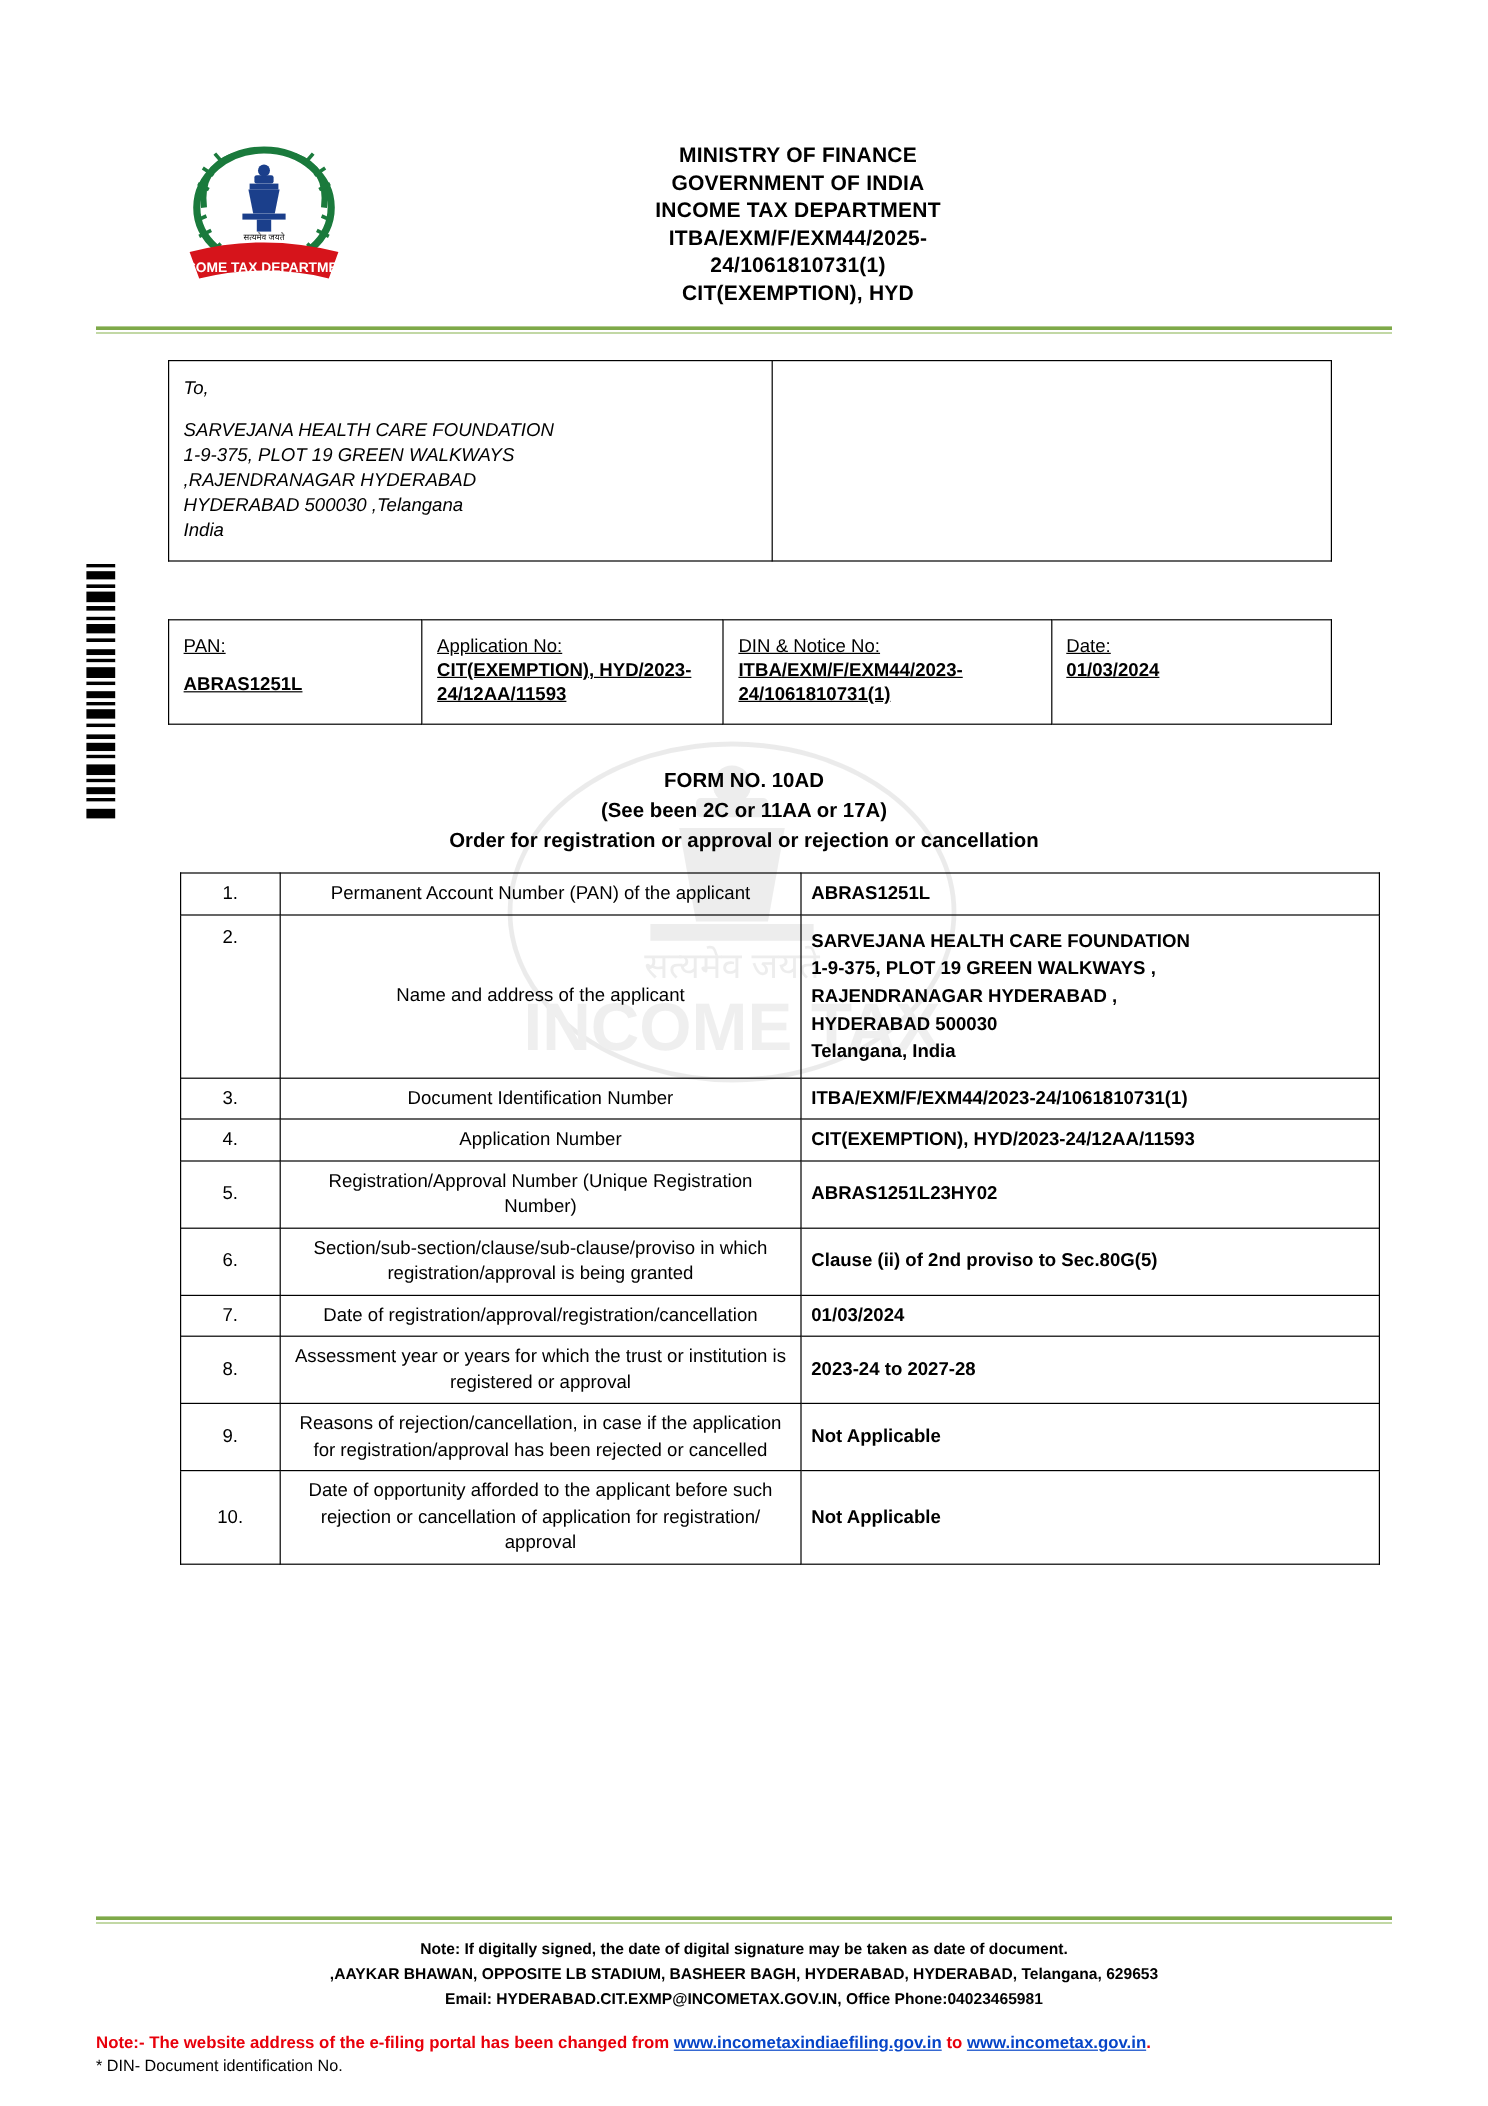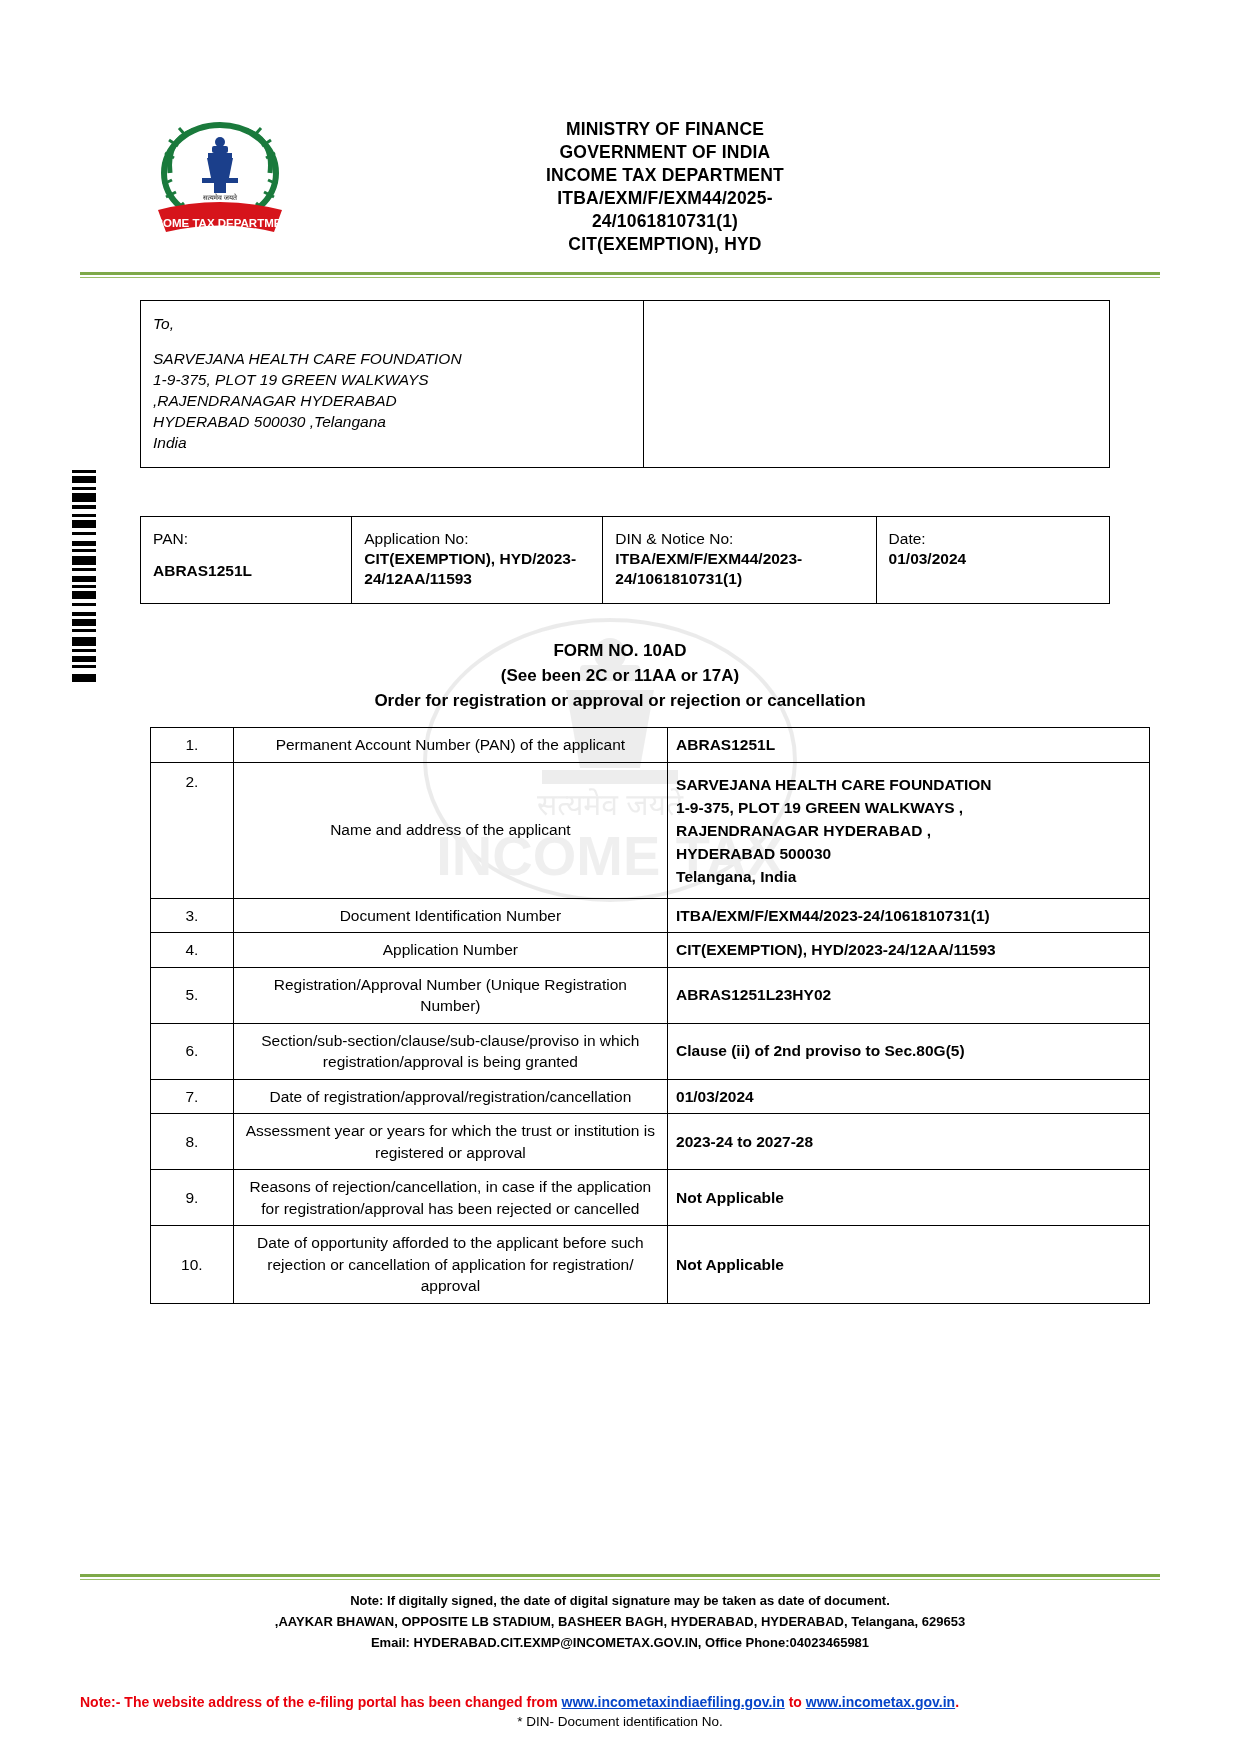--- a/index.html
+++ b/index.html
@@ -70,20 +70,21 @@
   }
   .addr-left { width: 52%; font-style: italic; }
   .addr-right { width: 48%; }
 
   
   .pan-table {
     margin: 48px 80px 0 140px;
     width: 970px;
     border-collapse: collapse;
     table-layout: fixed;
+    text-decoration: underline;
   }
   .pan-table td {
     border: 1px solid #000;
     vertical-align: top;
     padding: 12px 10px 14px 12px;
     font-size: 15.5px;
     line-height: 20px;
   }
   .pan-table .lbl { font-weight: normal; }
   .pan-table .val { font-weight: bold; }
@@ -164,35 +165,34 @@
     border-bottom: 1px solid #9bbf6a;
     height: 2px;
   }
   .footer-note {
     text-align: center;
     font-size: 13px;
     font-weight: bold;
     line-height: 21px;
   }
   .footer-red {
-    margin: 39px 80px 0 80px;
+    margin: 16px 80px 0 80px;
     font-size: 14px;
     font-weight: bold;
     color: #e8000b;
     line-height: 20px;
   }
   .footer-red a {
     color: #0645c8;
     text-decoration: underline;
   }
   .footer-din {
     margin: 2px 80px 0 80px;
     font-size: 13.5px;
     color: #000;
-    text-align: center;
   }
 </style>
 </head>
 <body>
 
 <div class="page">
 
   <div class="barcode">
     <i style="height:3px"></i>
       <i style="height:3px;background:#fff"></i>

